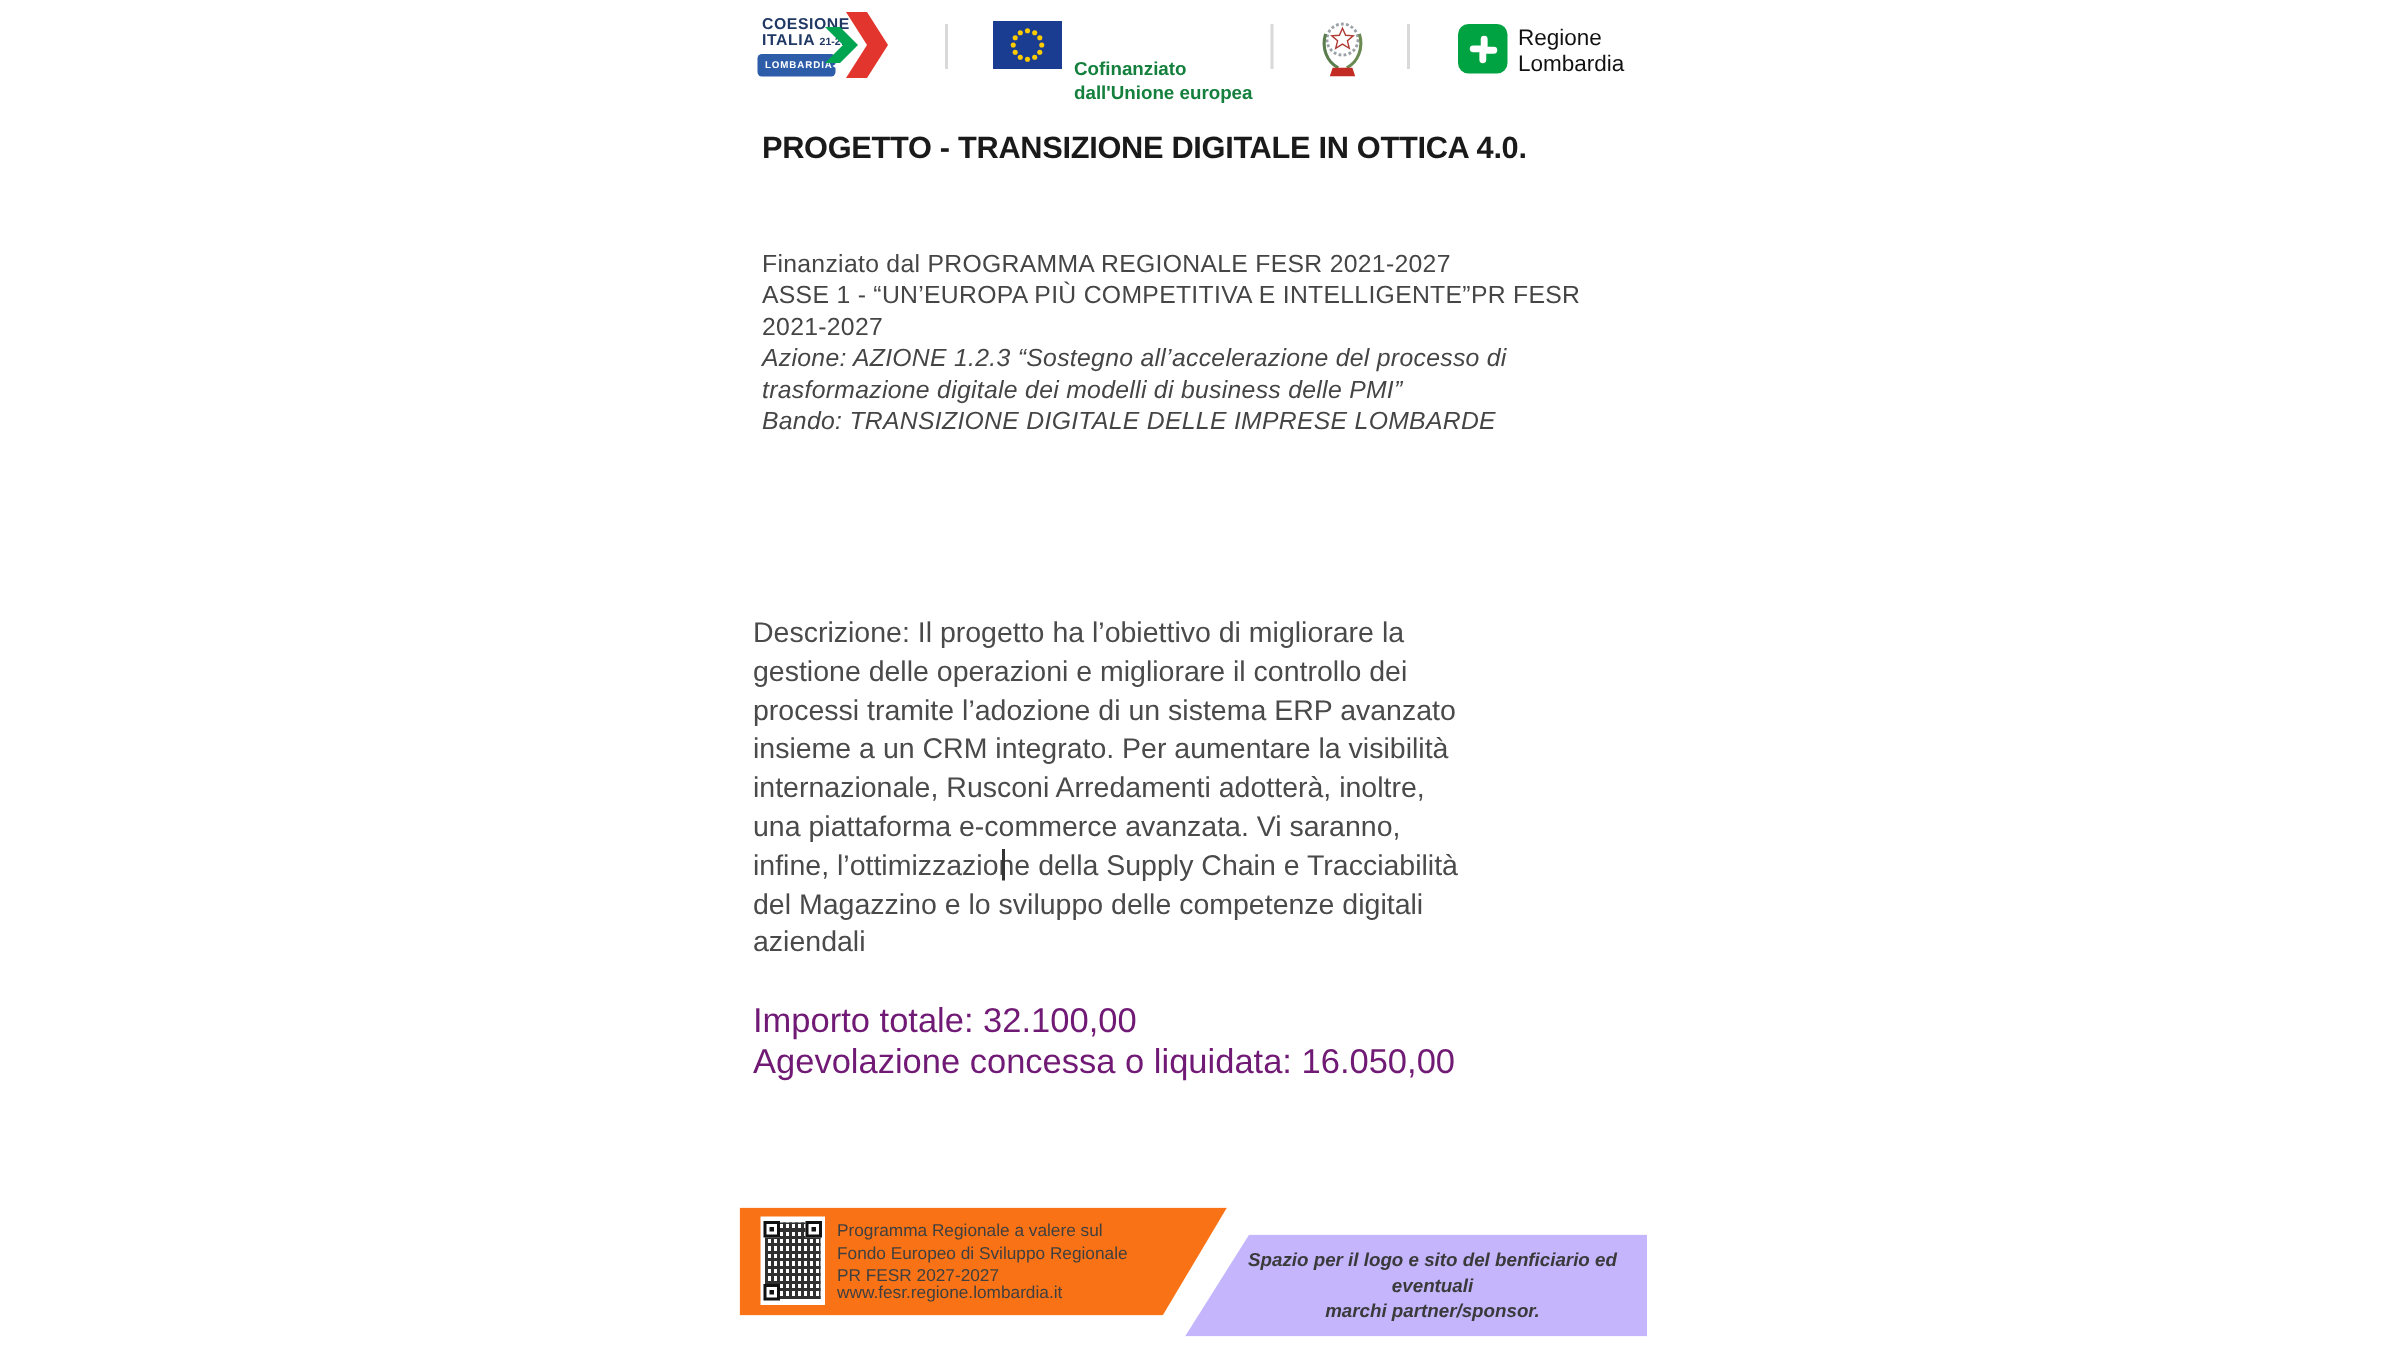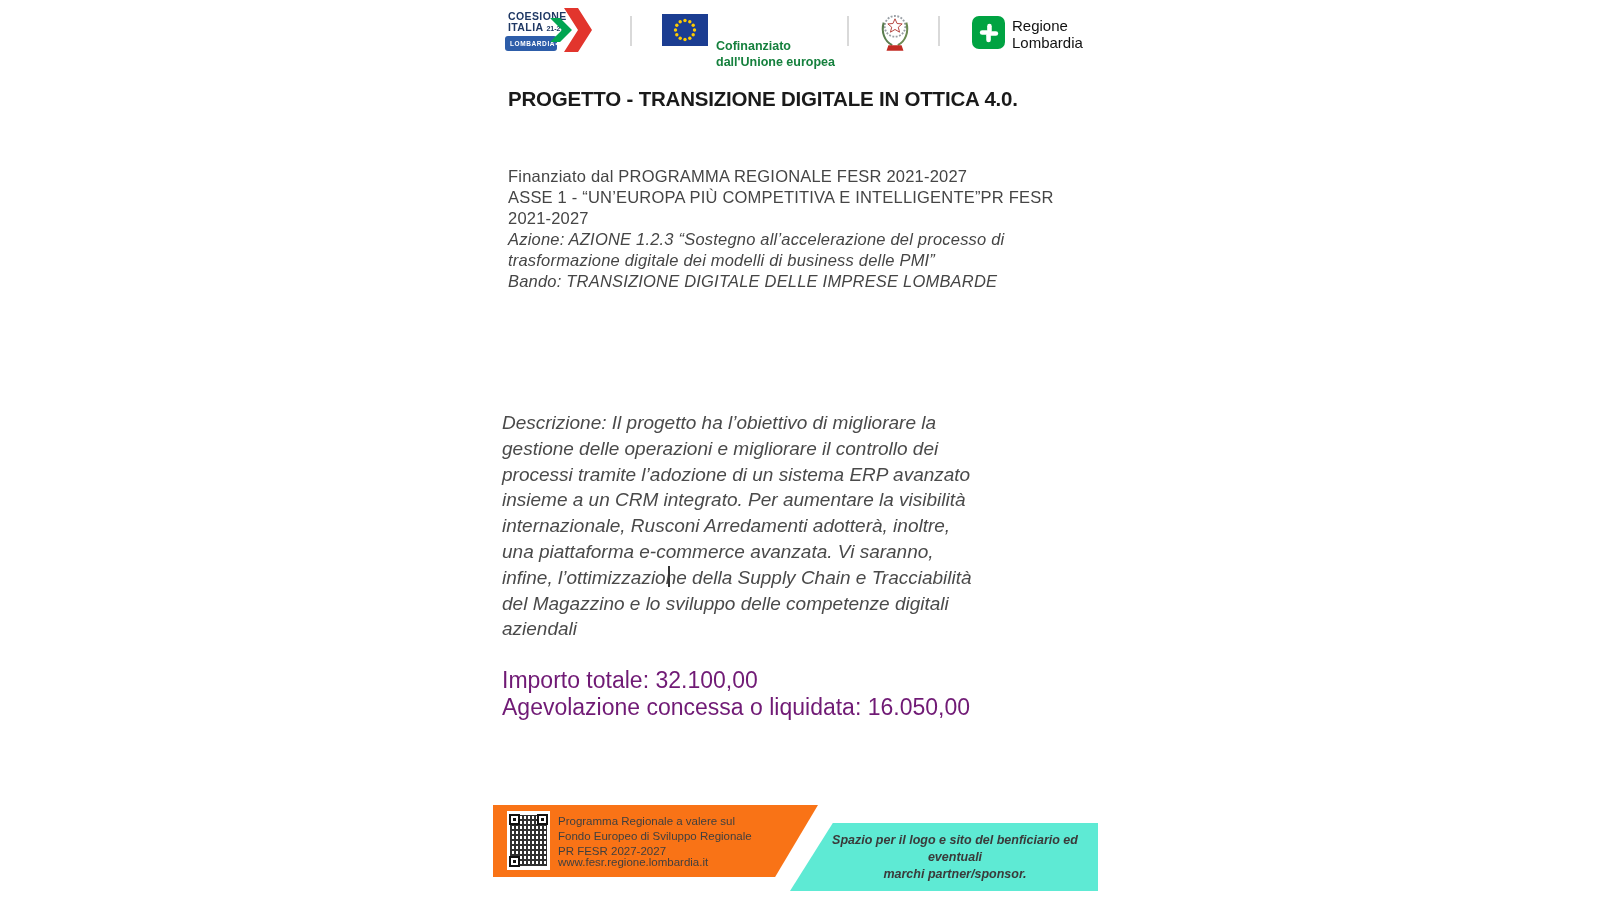--- a/index.html
+++ b/index.html
@@ -22,39 +22,39 @@
 
   .rl-square{left:972px;top:16px;width:33px;height:33px;background:#00a342;border-radius:7px;
              display:flex;align-items:center;justify-content:center;}
   .rl-label{left:1012px;top:17px;color:#111;font-size:15px;line-height:17px;font-weight:500;}
 
   
   .title{left:508px;top:87px;color:#1a1a1a;font-weight:bold;font-size:20.5px;letter-spacing:-0.2px;}
   .funding{left:508px;top:166px;color:#454545;font-size:16.5px;line-height:21px;letter-spacing:.2px;}
   .funding .it{font-style:italic;}
   .benef{left:502px;top:361px;color:#4a4a4a;font-size:19px;}
-  .descr{left:502px;top:410px;color:#4a4a4a;font-size:19px;line-height:25.8px;font-style:italic;}
+  .descr{left:502px;top:410px;color:#4a4a4a;font-size:19px;line-height:25.8px;}
   .caret{left:668px;top:566px;width:1.5px;height:21px;background:#333;}
   .amounts{left:502px;top:667px;color:#701a75;font-size:23px;line-height:26.5px;}
 
   
   .foot-left{left:493px;top:805px;width:325px;height:72px;background:#f97316;
              clip-path:polygon(0 0,100% 0,86.8% 100%,0 100%);}
   .qr-box{position:absolute;left:14px;top:6px;width:43px;height:59px;background:#fff;}
   .qr-noise{position:absolute;left:3px;top:4px;right:3px;bottom:4px;
             background:repeating-linear-gradient(90deg,#1a1a1a 0 2px,transparent 2px 4px),
                        repeating-linear-gradient(0deg,#1a1a1a 0 2px,transparent 2px 5px);
             opacity:.9;}
   .qr-finder{position:absolute;width:11px;height:11px;border:2px solid #111;background:#fff;box-sizing:border-box;}
   .qr-finder::after{content:"";position:absolute;left:2px;top:2px;width:3px;height:3px;background:#111;}
   .qr-tl{left:2px;top:3px;} .qr-tr{right:2px;top:3px;} .qr-bl{left:2px;bottom:3px;}
   .fl-text{position:absolute;left:65px;top:9px;color:#3f3f3f;font-size:11.5px;line-height:15px;}
   .fl-web{position:absolute;left:65px;top:51px;color:#3f3f3f;font-size:11.5px;}
 
-  .foot-right{left:790px;top:823px;width:308px;height:68px;background:#5eead4;
+  .foot-right{left:790px;top:823px;width:308px;height:68px;background:#c4b5fd;
               clip-path:polygon(13.9% 0,100% 0,100% 100%,0 100%);
               display:flex;flex-direction:column;align-items:center;justify-content:center;
               padding-left:22px;box-sizing:border-box;}
   .foot-right div{color:#3a3a3a;font-size:12.5px;font-style:italic;font-weight:600;line-height:17px;text-align:center;}
 </style>
 </head>
 <body>
 
 <div class="canvas">
 

